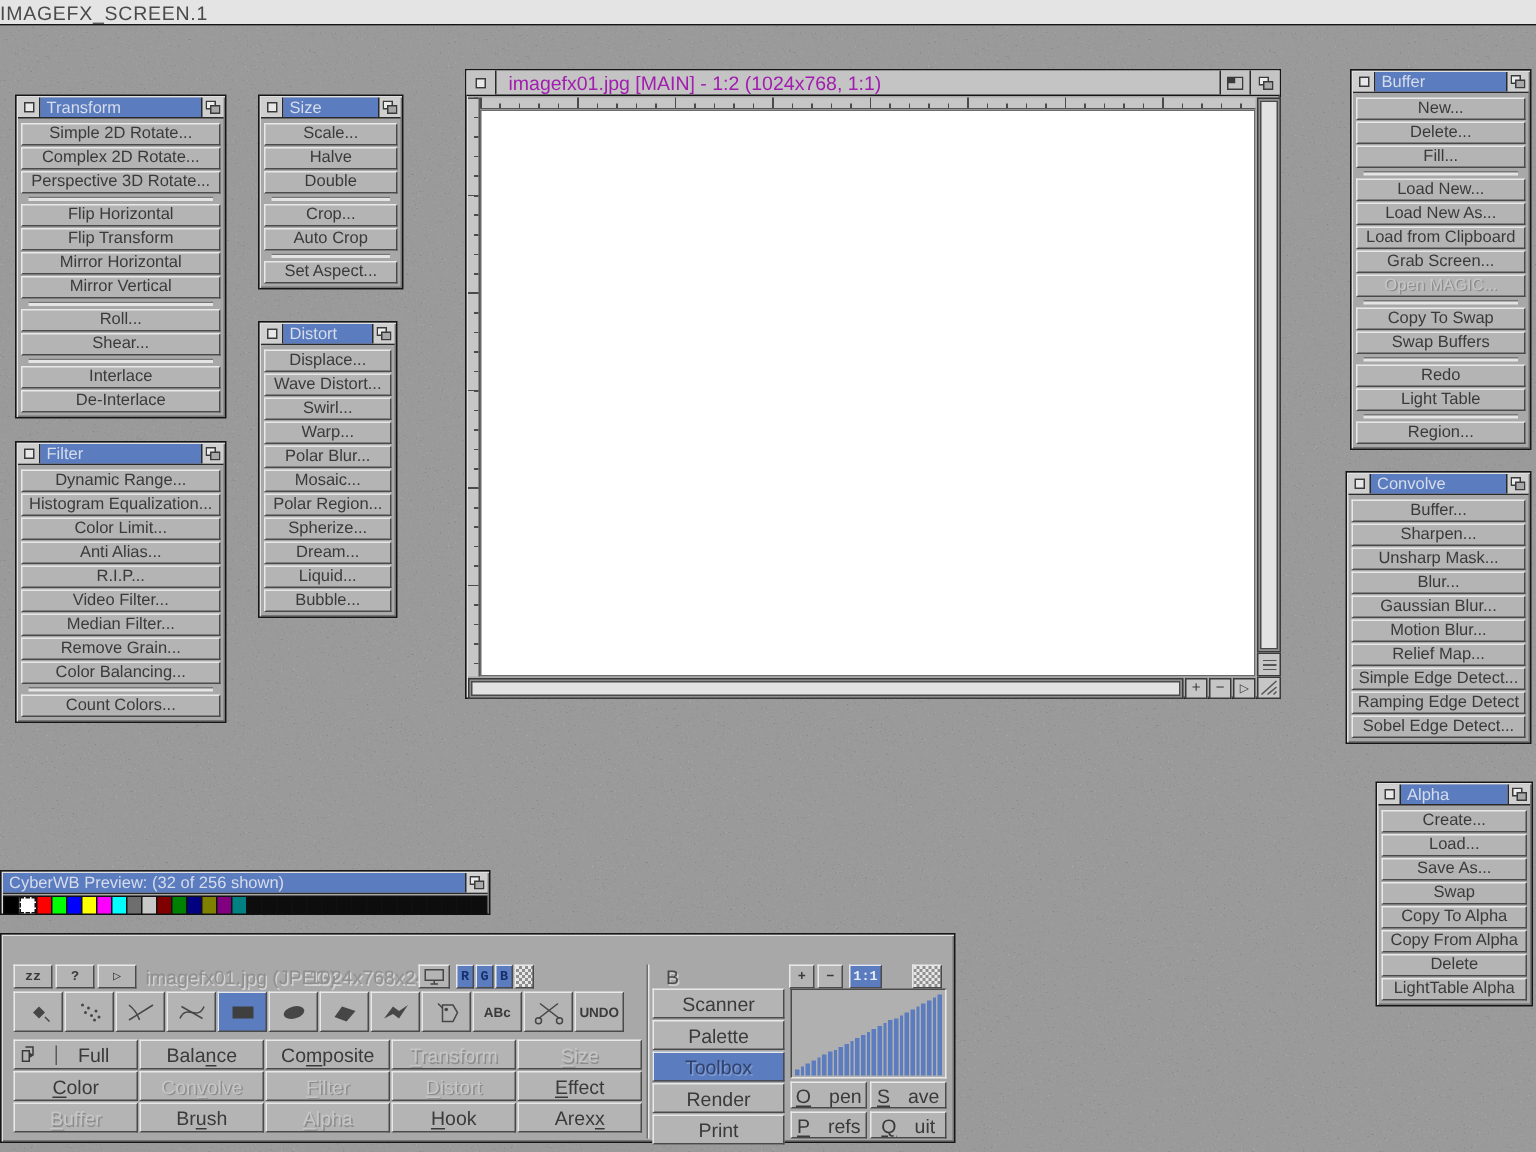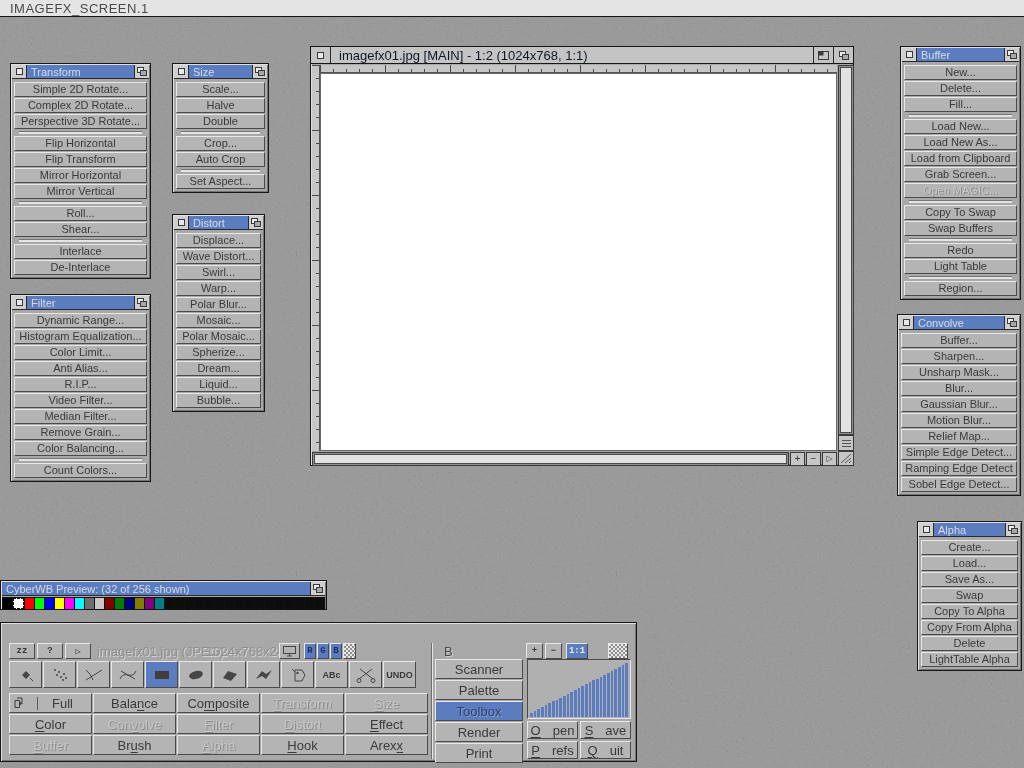--- a/index.html
+++ b/index.html
@@ -3,21 +3,21 @@
 <meta charset="utf-8">
 <style>
   html,body{margin:0;padding:0;}
   body{width:1024px;height:768px;overflow:hidden;font-family:"Liberation Sans",sans-serif;background:#9e9e9e;}
   *{box-sizing:border-box;}
   #stage{position:relative;width:1024px;height:768px;}
   #bgtex{position:absolute;left:0;top:0;z-index:0;}
 
   
   .screenbar{position:absolute;left:0;top:0;width:1024px;height:17px;background:#e4e4e4;
-    border-bottom:1px solid #151515;z-index:5;line-height:17px;padding-left:10px;
+    border-bottom:1px solid #151515;z-index:5;line-height:17px;
     font-size:13px;color:#4a4a4a;letter-spacing:0.5px;}
 
   
   .win{position:absolute;background:#a8a8a8;border:1px solid #161616;z-index:10;
     box-shadow:inset 1px 1px 0 #e0e0e0, inset -1px -1px 0 #747474;}
   .ptitle{display:flex;height:14px;border-bottom:1px solid #2a2a2a;margin:1px;}
   .gad{width:15px;height:100%;background:#cfcfcf;border-right:1px solid #2a2a2a;
     display:flex;align-items:center;justify-content:center;flex:0 0 auto;}
   .gadr{border-right:none;border-left:1px solid #2a2a2a;}
   .closebox{width:7px;height:7px;border:1px solid #3a3a3a;background:#e8e8e8;display:block;}
@@ -25,21 +25,21 @@
   .tlabel{font-size:11px;padding-left:4px;white-space:nowrap;}
   .pbody{padding:2px 3px 3px 3px;display:flex;flex-direction:column;gap:1px;}
   .pbtn{height:15px;line-height:13px;text-align:center;font-size:11px;color:#3a3a3a;background:#b4b4b4;
     border:1px solid;border-color:#e8e8e8 #4a4a4a #4a4a4a #e8e8e8;white-space:nowrap;overflow:hidden;}
   .pbtn.disabled{color:#c6c6c6;text-shadow:1px 1px 0 #8c8c8c;}
   .pdivider{height:3px;background:#e4e4e4;border-top:1px solid #757575;margin:1px 5px;}
 
   
   .gtitle{display:flex;height:17px;background:#c4c4c4;border-bottom:1px solid #161616;align-items:stretch;}
   .gtitle .gad{background:#c4c4c4;width:20px;}
-  .gtlabel{flex:1;font-size:13px;color:#0f172a;line-height:17px;padding-left:8px;white-space:nowrap;overflow:hidden;}
+  .gtlabel{flex:1;font-size:13px;color:#a21caf;line-height:17px;padding-left:8px;white-space:nowrap;overflow:hidden;}
 
   
   #iw-body{position:absolute;left:0;top:18px;right:0;bottom:0;}
   .ruler-h{position:absolute;left:9px;top:0;width:517px;height:8px;background:#c6c6c6;
     border-bottom:1px solid #555;
     background-image:
       repeating-linear-gradient(to right,#4a4a4a 0 1px,rgba(0,0,0,0) 1px 65px),
       repeating-linear-gradient(to right,#4a4a4a 0 1px,rgba(0,0,0,0) 1px 13px);
     background-size:100% 7px,100% 3px;background-position:left bottom,left bottom;background-repeat:no-repeat;}
   .ruler-v{position:absolute;left:1px;top:0;width:8px;height:386px;background:#c6c6c6;
@@ -200,21 +200,21 @@
           </svg>
         </span>
     </div>
     <div class="pbody">
         <div class="pbtn">Displace...</div>
         <div class="pbtn">Wave Distort...</div>
         <div class="pbtn">Swirl...</div>
         <div class="pbtn">Warp...</div>
         <div class="pbtn">Polar Blur...</div>
         <div class="pbtn">Mosaic...</div>
-        <div class="pbtn">Polar Mosaic...</div>
+        <div class="pbtn">Polar Region...</div>
         <div class="pbtn">Spherize...</div>
         <div class="pbtn">Dream...</div>
         <div class="pbtn">Liquid...</div>
         <div class="pbtn">Bubble...</div>
       </div>
   </div>
 
   <div class="win" style="left:10px;top:294px;width:141px">
     <div class="ptitle">
       <span class="gad">

